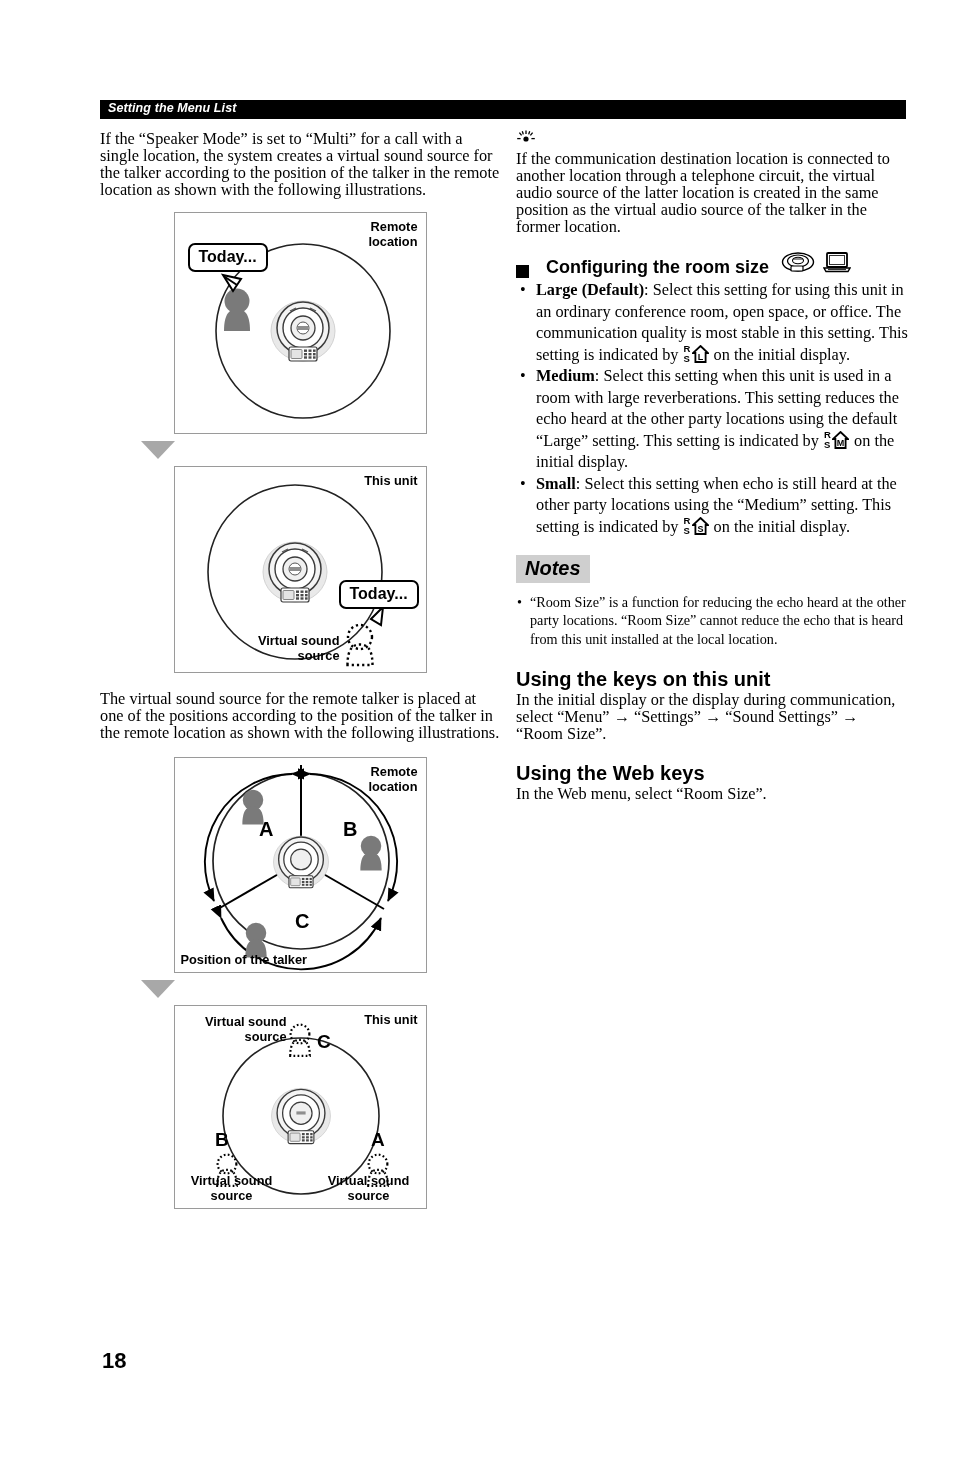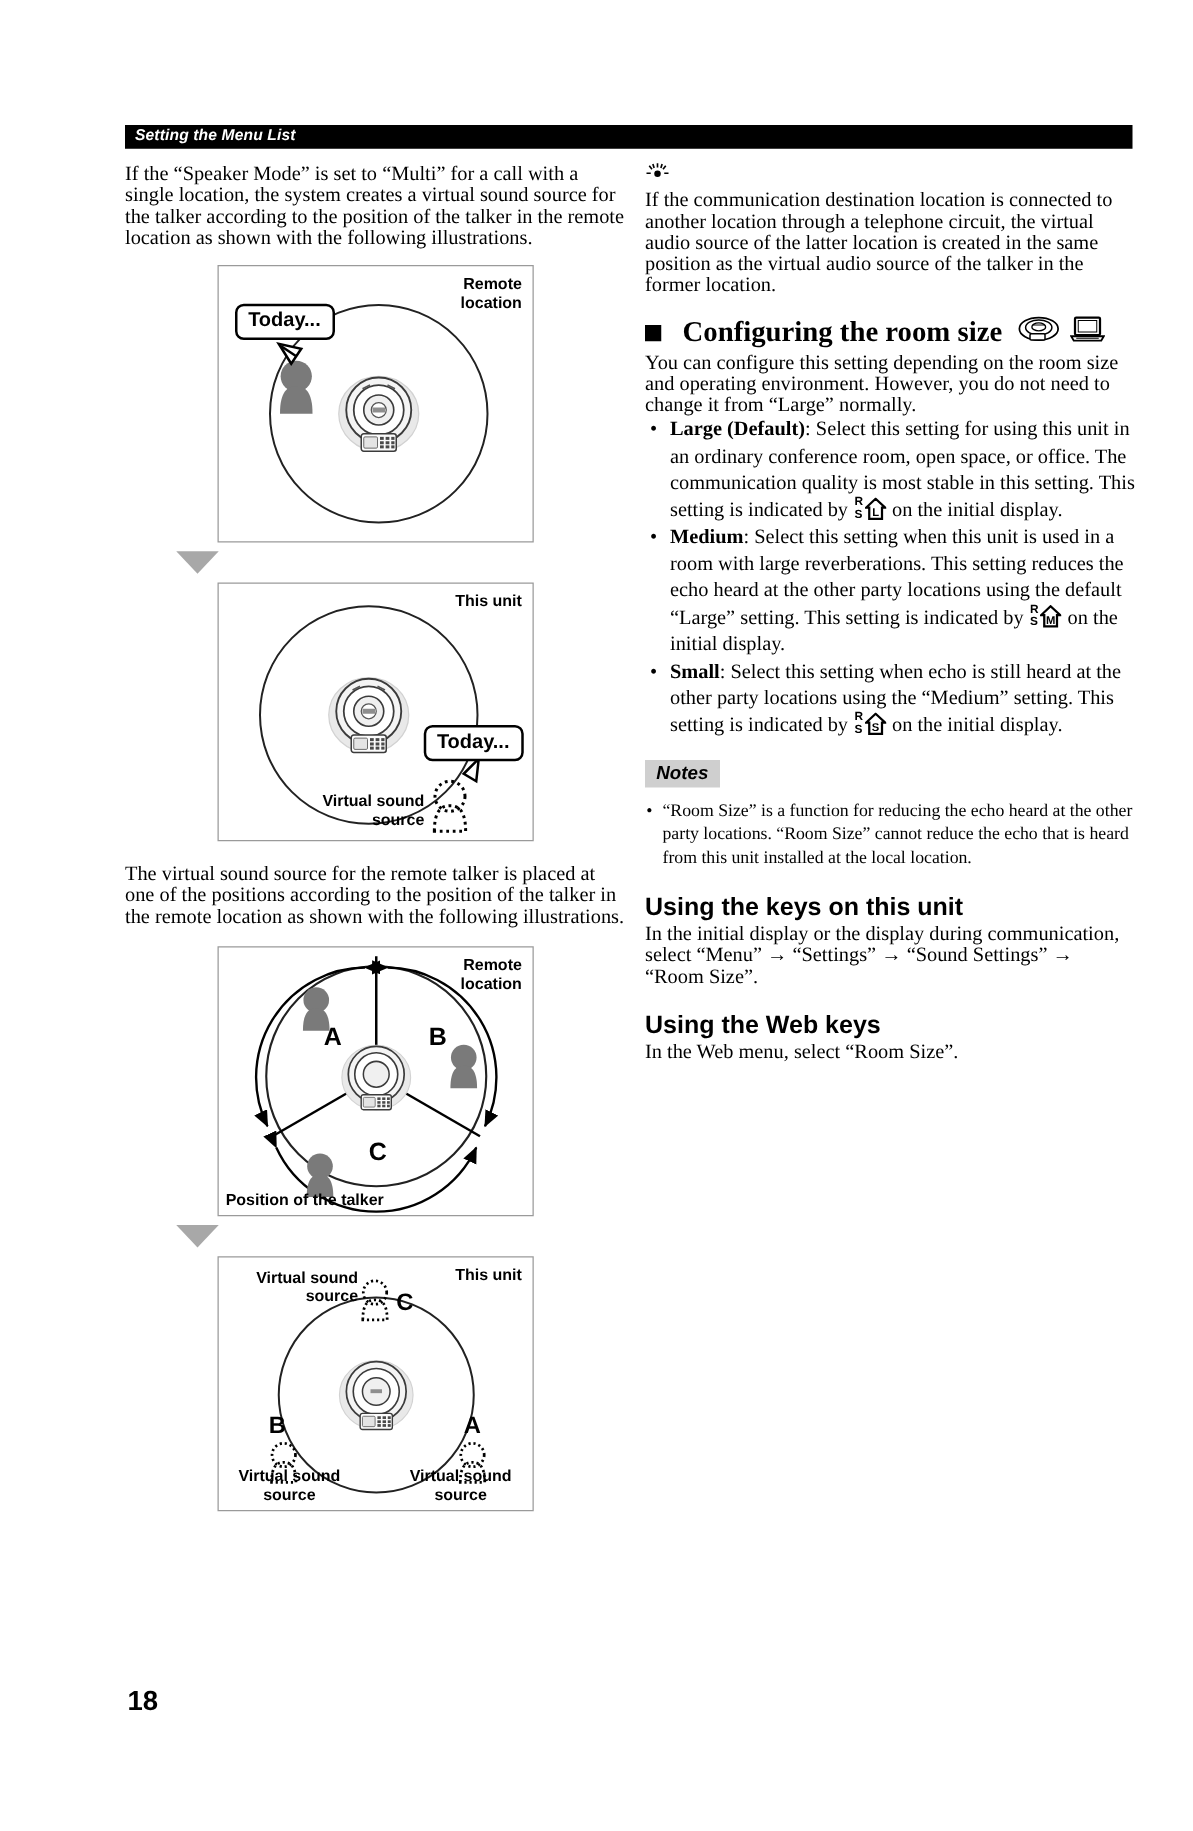--- a/index.html
+++ b/index.html
@@ -102,26 +102,26 @@
     position: absolute;
     left: 86px; top: 1348px;
     font-family: "Liberation Sans", sans-serif;
     font-weight: bold;
     font-size: 22px;
   }
 
   
   .tip-icon { font-size: 15px; line-height: 14px; margin-bottom: 2px; }
   h3.room-head {
-    font-family: Liberation Serif, serif;
-    font-size: 23px;
+    font-family: Liberation Sans, sans-serif;
+    font-size: 18px;
     font-weight: bold;
     margin: 16px 0 1px 0;
     display: flex;
-    align-items: center;
+    align-items: flex-end;
     gap: 8px;
   }
   .sq-bullet {
     display: inline-block;
     width: 13px; height: 13px;
     background: #000;
     margin-right: 9px;
     flex: 0 0 auto;
   }
   ul.dotlist { list-style: none; margin: 0; padding: 0; }
@@ -149,21 +149,21 @@
     content: "\2022";
     position: absolute;
     left: 1px; top: 0;
   }
   .notes-badge {
     display: inline-block;
     background: #cfcfcf;
     font-family: "Liberation Sans", sans-serif;
     font-style: italic;
     font-weight: bold;
-    font-size: 15px;
+    font-size: 20px;
     padding: 2px 9px 3px 9px;
     margin: 18px 0 4px 0;
   }
   h4.sub-head {
     font-family: "Liberation Sans", sans-serif;
     font-size: 20px;
     font-weight: bold;
     margin: 20px 0 0 0;
   }
   .bold { font-weight: bold; }
@@ -461,21 +461,20 @@
       <span class="pc-icon">
         <svg width="28" height="22" viewBox="0 0 28 22">
           <rect x="4" y="2" width="20" height="14" rx="1" fill="#fff" stroke="#000" stroke-width="1.8"></rect>
           <rect x="6.6" y="4.4" width="14.8" height="9.2" fill="#fff" stroke="#000" stroke-width="0.8"></rect>
           <path d="M 1 17 L 27 17 L 25 20.5 L 3 20.5 Z" fill="#fff" stroke="#000" stroke-width="1.5"></path>
           <line x1="5" y1="18.6" x2="23" y2="18.6" stroke="#000" stroke-width="0.9"></line>
         </svg>
       </span>
     </h3>
 
-    <p class="body-text">You can configure this setting depending on the room size and operating environment. However, you do not need to change it from “Large” normally.</p>
 
     <ul class="dotlist">
       <li>
         <span class="bold">Large (Default)</span><span>: Select this setting for using this unit in an ordinary conference room, open space, or office. The communication quality is most stable in this setting. This setting is indicated by </span><span class="rs-icon"><span class="rs-letters">R<br>S</span><svg width="17" height="19" viewBox="0 0 17 19">
               <path d="M 8.5 1 L 16 8 L 13.6 8 L 13.6 17 L 3.4 17 L 3.4 8 L 1 8 Z" fill="#fff" stroke="#000" stroke-width="1.8"></path>
               <text x="8.5" y="15" text-anchor="middle" font-family="Liberation Sans, sans-serif" font-size="9" font-weight="bold" fill="#000">L</text>
             </svg></span><span> on the initial display.</span>
       </li>
       <li>
         <span class="bold">Medium</span><span>: Select this setting when this unit is used in a room with large reverberations. This setting reduces the echo heard at the other party locations using the default “Large” setting. This setting is indicated by </span><span class="rs-icon"><span class="rs-letters">R<br>S</span><svg width="17" height="19" viewBox="0 0 17 19">

